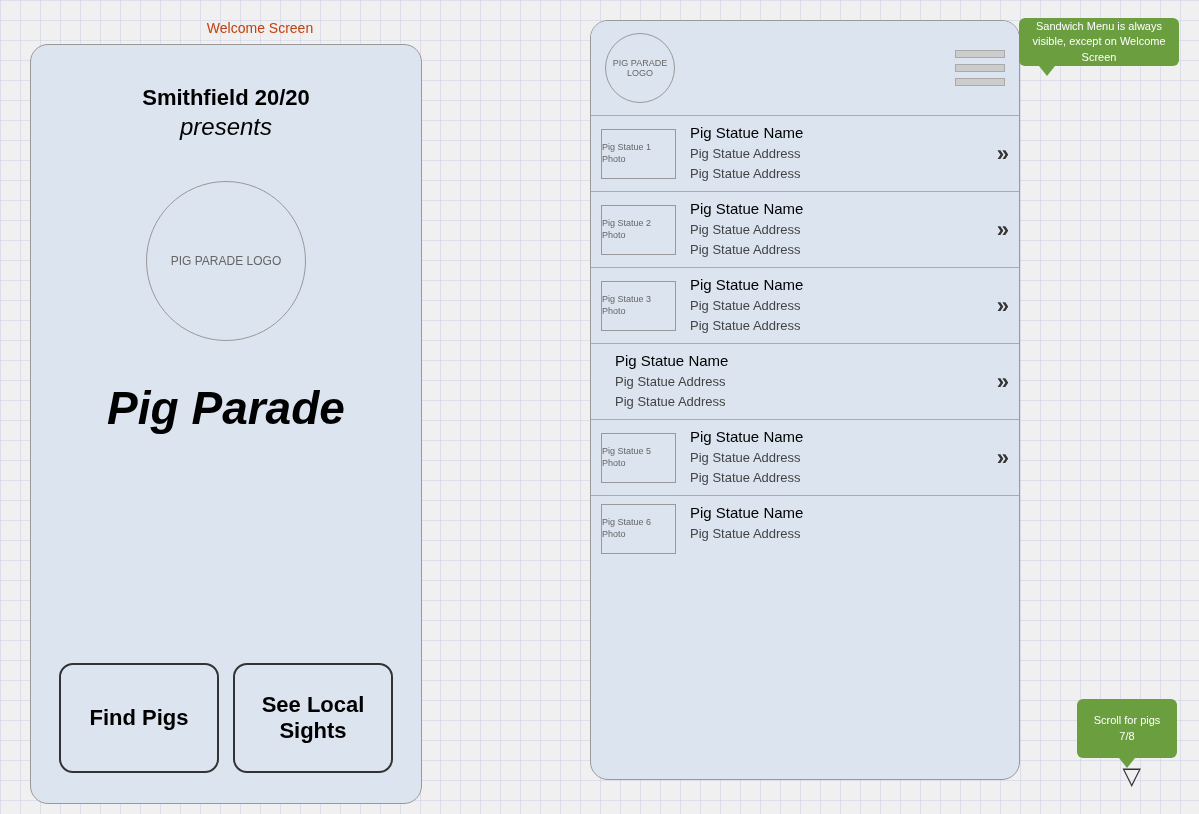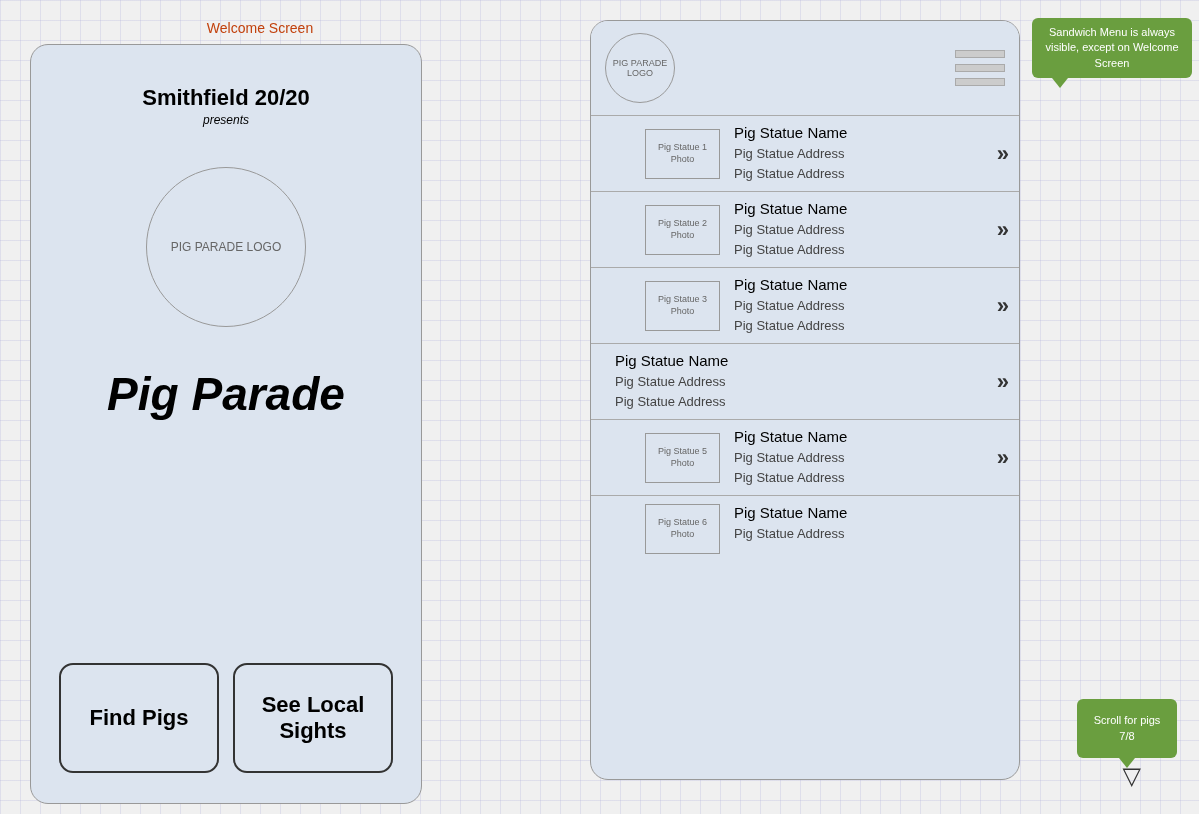--- a/index.html
+++ b/index.html
@@ -45,21 +45,21 @@
     }
 
     .welcome-title-bold {
       font-size: 22px;
       font-weight: bold;
       text-align: center;
       margin-bottom: 2px;
     }
 
     .welcome-title-italic {
-      font-size: 12px;
+      font-size: 24px;
       font-style: italic;
       text-align: left;
       margin-bottom: 40px;
     }
 
     .logo-circle {
       width: 160px;
       height: 160px;
       border-radius: 50%;
       border: 1.5px solid #999;
@@ -188,24 +188,23 @@
     .pig-photo-box {
       width: 75px;
       height: 50px;
       border: 1.5px solid #999;
       background: #dce4ef;
       display: flex;
       align-items: center;
       justify-content: center;
       flex-shrink: 0;
       font-size: 9px;
-      text-align: center;
+      text-align: left;
       color: #666;
       line-height: 1.3;
-      margin-left: 44px;
     }
 
     .pig-info {
       flex: 1;
       padding-left: 14px;
     }
 
     .pig-name {
       font-size: 15px;
       font-weight: normal;
@@ -232,25 +231,25 @@
       padding: 8px 10px;
       background: #dce4ef;
       overflow: hidden;
       height: 58px;
     }
 
     
     .tooltip-sandwich {
       position: absolute;
       top: 18px;
-      right: 7px;
+      right: 20px;
       background: #6a9e3f;
       color: white;
       font-size: 11px;
-      padding: 7px 9px;
+      padding: 1px 9px;
       border-radius: 6px;
       width: 160px;
       text-align: center;
       line-height: 1.4;
       z-index: 10;
     }
 
     .tooltip-sandwich::after {
       content: '';
       position: absolute;

